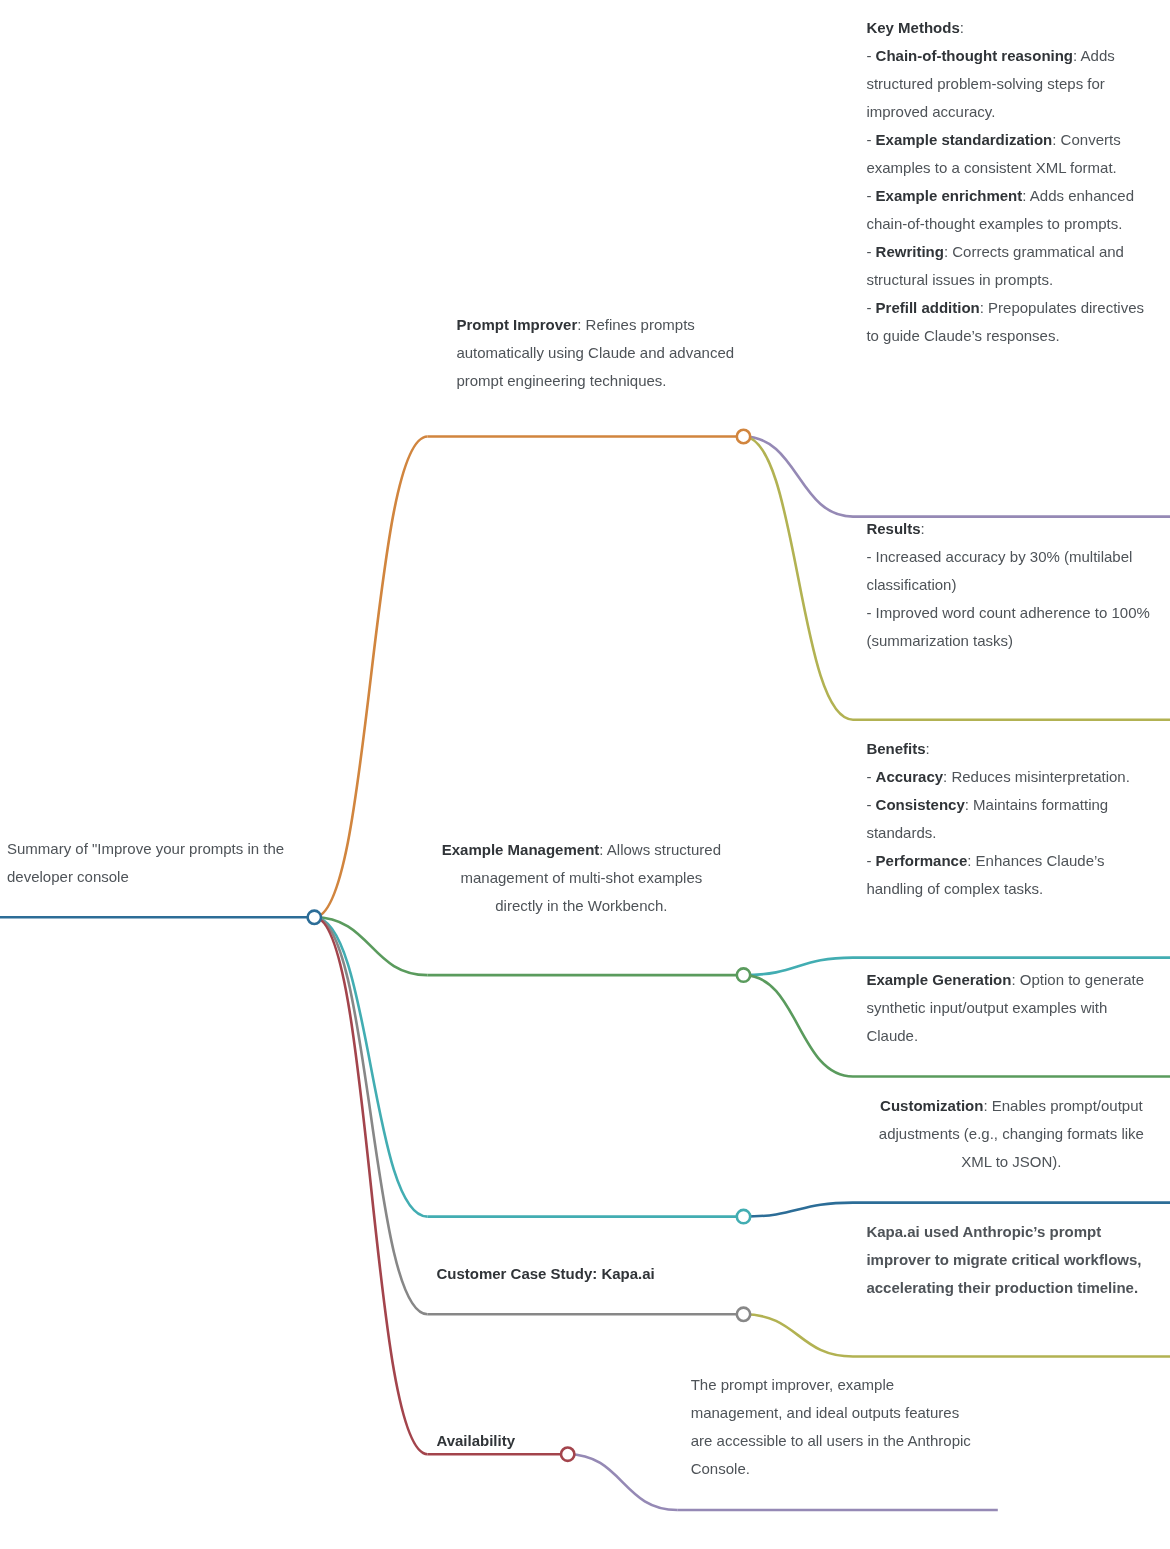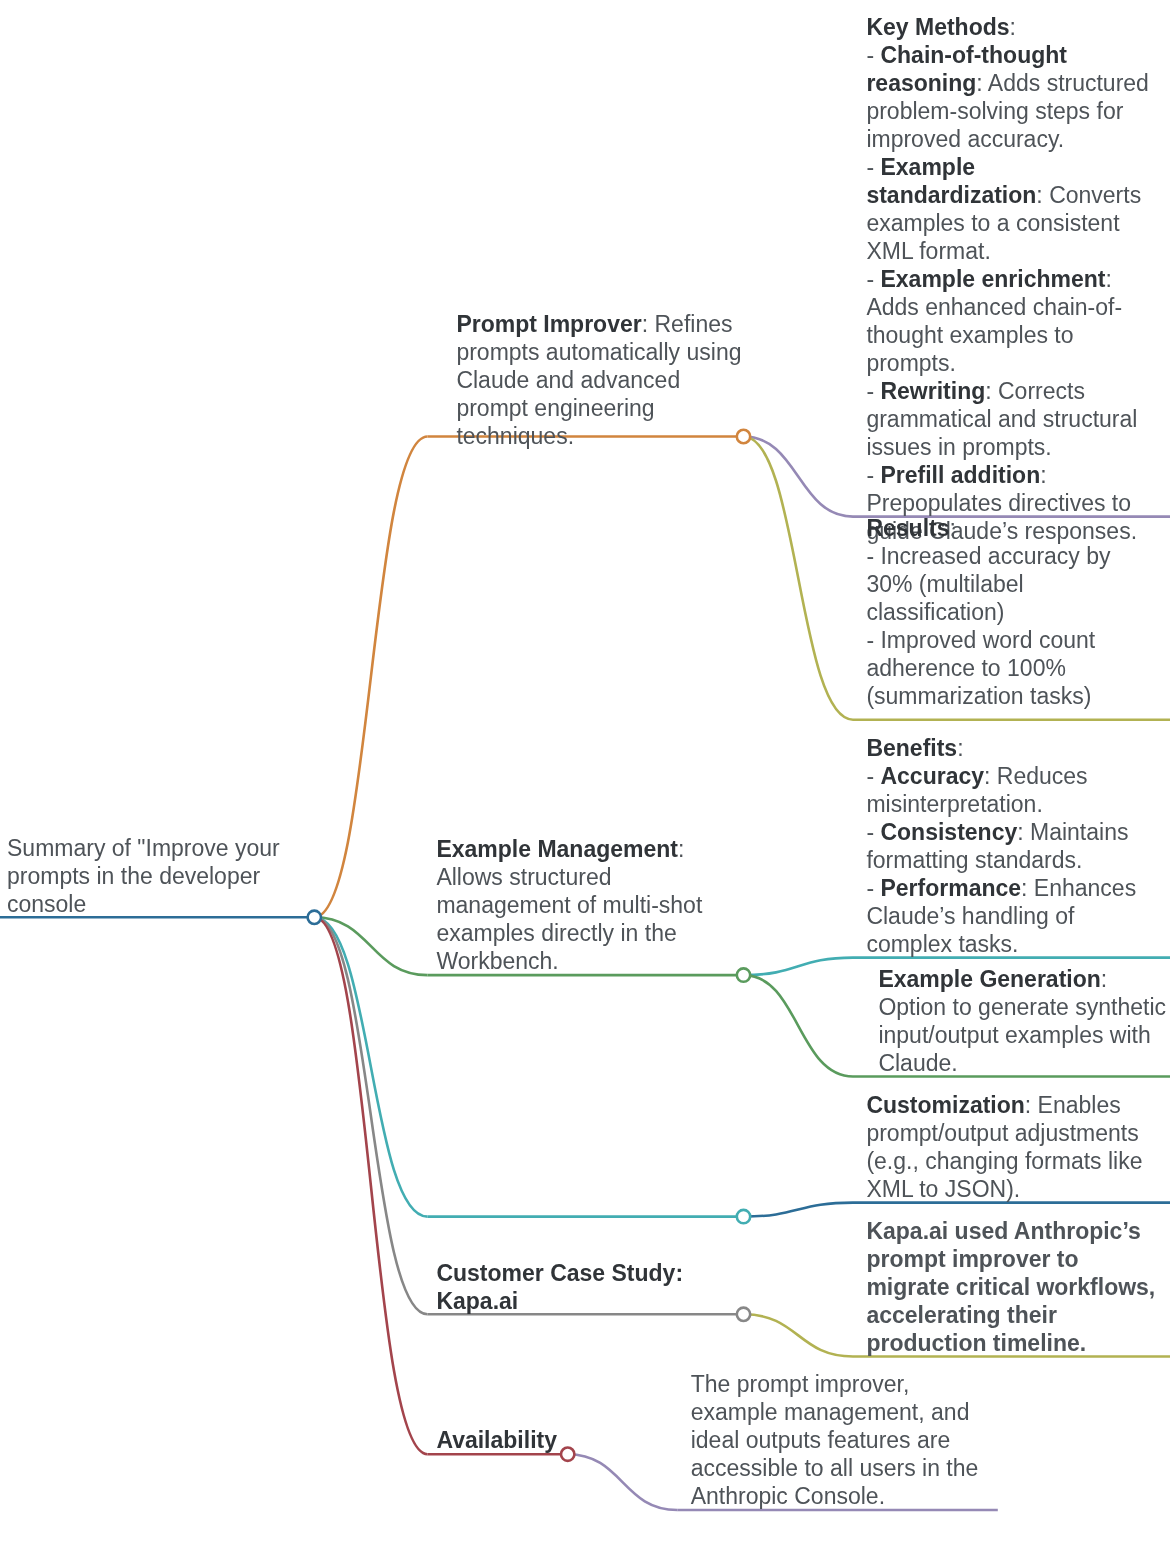--- a/index.html
+++ b/index.html
@@ -4,21 +4,21 @@
 <title>Mindmap</title>
 <style>
   html,body{margin:0;padding:0;background:#ffffff;}
   body{width:1170px;height:1549px;overflow:hidden;position:relative;
        font-family:"Liberation Sans",sans-serif;
        -webkit-font-smoothing:antialiased;}
   #mindmap{position:absolute;left:0;top:0;width:1170px;height:1549px;background:#ffffff;}
   #link-layer{position:absolute;left:0;top:0;width:1170px;height:1549px;overflow:visible;}
   #node-layer{position:absolute;left:0;top:0;width:1170px;height:1549px;
        transform:translateZ(0);backface-visibility:hidden;}
-  .node{position:absolute;width:290px;font-size:23px;line-height:27.98px;
+  .node{position:absolute;width:290px;font-size:15px;line-height:27.98px;
         color:#4e5358;white-space:normal;}
   .node .h{color:#303438;font-weight:700;}
   .edge,.underline{fill:none;stroke-width:2.6;stroke-linecap:butt;}
   .toggle{fill:#ffffff;stroke-width:2.6;}
 </style>
 </head>
 <body>
 
 <div id="mindmap">
 
@@ -52,24 +52,24 @@
     <circle class="toggle" cx="743.5" cy="436.5" r="6.7" stroke="#d1853e"></circle>
     <circle class="toggle" cx="743.5" cy="975.1" r="6.7" stroke="#5a9b5d"></circle>
     <circle class="toggle" cx="743.5" cy="1216.6" r="6.7" stroke="#42adb2"></circle>
     <circle class="toggle" cx="743.5" cy="1314.3" r="6.7" stroke="#878787"></circle>
     <circle class="toggle" cx="567.7" cy="1454.2" r="6.7" stroke="#a3444c"></circle>
   </svg>
 
   <div id="node-layer">
     <div class="node" style="left: 7px; top: 834.56px;"><span>Summary of "Improve your prompts in the developer console</span></div>
     <div class="node" style="left: 436.4px; top: 311px; margin-left: 20px;"><span class="h">Prompt Improver</span><span>: Refines prompts automatically using Claude and advanced prompt engineering techniques.</span></div>
-    <div class="node" style="left: 436.4px; top: 836.4px;"><span class="h">Example Management</span><span>: Allows structured management of multi-shot examples directly in the Workbench.</span></div>
+    <div class="node" style="left: 436.4px; top: 836.4px; text-align: center;"><span class="h">Example Management</span><span>: Allows structured management of multi-shot examples directly in the Workbench.</span></div>
     <div class="node" style="left: 436.4px; top: 1259.54px;"><span class="h">Customer Case Study: Kapa.ai</span></div>
     <div class="node" style="left: 436.4px; top: 1427.42px;"><span class="h">Availability</span></div>
     <div class="node" style="left: 866.4px; top: 14.16px;"><span class="h">Key Methods</span><span>:</span><br><span>- </span><span class="h">Chain-of-thought reasoning</span><span>: Adds structured problem-solving steps for improved accuracy.</span><br><span>- </span><span class="h">Example standardization</span><span>: Converts examples to a consistent XML format.</span><br><span>- </span><span class="h">Example enrichment</span><span>: Adds enhanced chain-of-thought examples to prompts.</span><br><span>- </span><span class="h">Rewriting</span><span>: Corrects grammatical and structural issues in prompts.</span><br><span>- </span><span class="h">Prefill addition</span><span>: Prepopulates directives to guide Claude’s responses.</span></div>
     <div class="node" style="left: 866.4px; top: 515px;"><span class="h">Results</span><span>:</span><br><span>- Increased accuracy by 30% (multilabel classification)</span><br><span>- Improved word count adherence to 100% (summarization tasks)</span></div>
     <div class="node" style="left: 866.4px; top: 734.96px;"><span class="h">Benefits</span><span>:</span><br><span>- </span><span class="h">Accuracy</span><span>: Reduces misinterpretation.</span><br><span>- </span><span class="h">Consistency</span><span>: Maintains formatting standards.</span><br><span>- </span><span class="h">Performance</span><span>: Enhances Claude’s handling of complex tasks.</span></div>
-    <div class="node" style="left: 866.4px; top: 965.78px; margin-left: 12px;"><span class="h">Example Generation</span><span>: Option to generate synthetic input/output examples with Claude.</span></div>
-    <div class="node" style="left: 866.4px; top: 1091.88px;"><span class="h">Customization</span><span>: Enables prompt/output adjustments (e.g., changing formats like XML to JSON).</span></div>
+    <div class="node" style="left: 866.4px; top: 965.78px;"><span class="h">Example Generation</span><span>: Option to generate synthetic input/output examples with Claude.</span></div>
+    <div class="node" style="left: 866.4px; top: 1091.88px; text-align: center;"><span class="h">Customization</span><span>: Enables prompt/output adjustments (e.g., changing formats like XML to JSON).</span></div>
     <div class="node" style="left: 866.4px; top: 1217.8px; font-weight: bold;"><span>Kapa.ai used Anthropic’s prompt improver to migrate critical workflows, accelerating their production timeline.</span></div>
     <div class="node" style="left: 690.7px; top: 1371.3px;"><span>The prompt improver, example management, and ideal outputs features are accessible to all users in the Anthropic Console.</span></div>
   </div>
 </div>
 
 </body></html>

